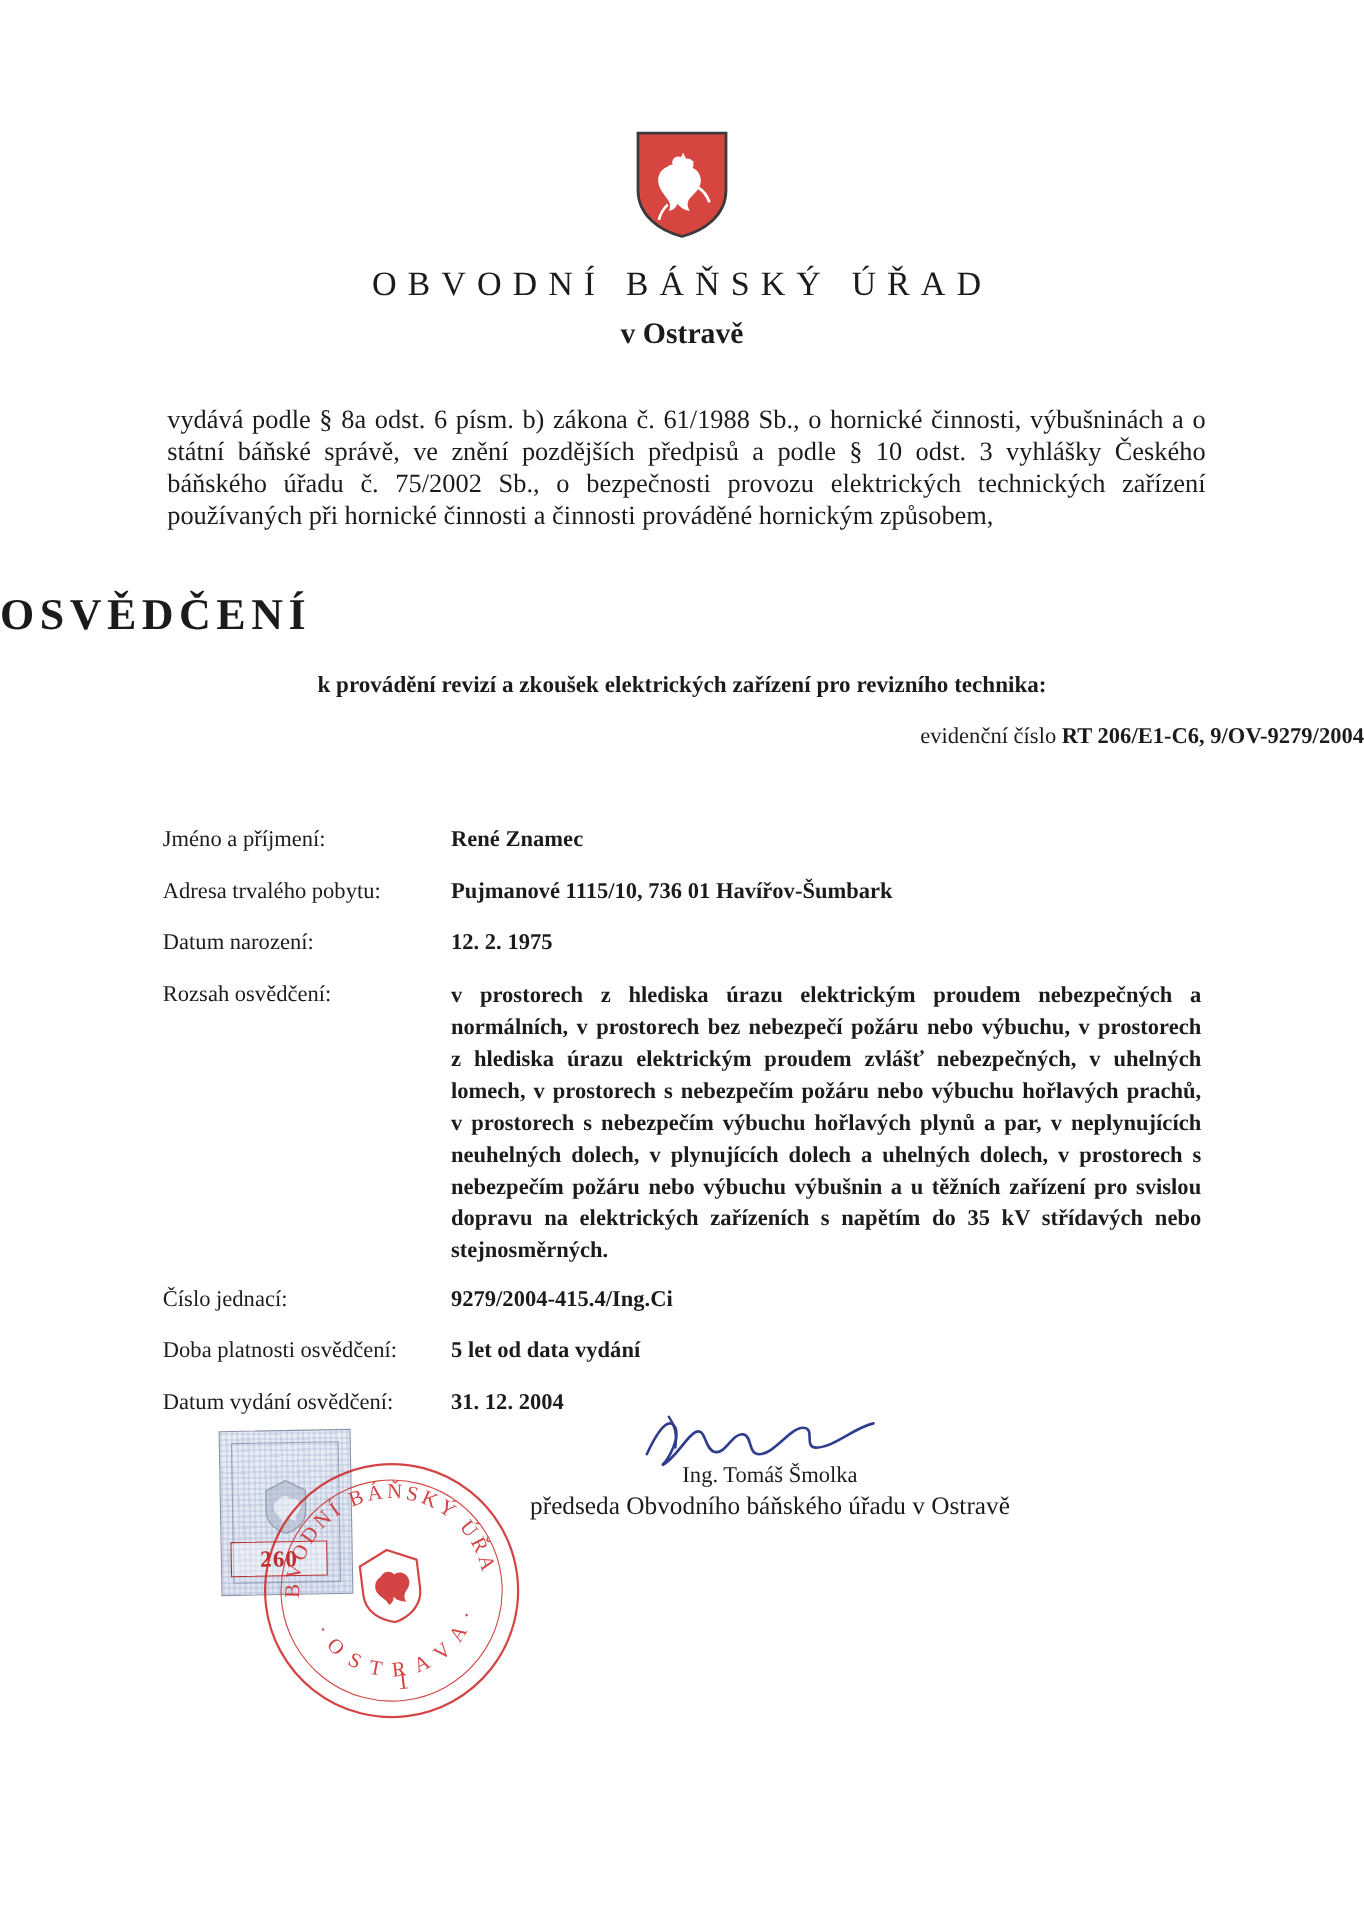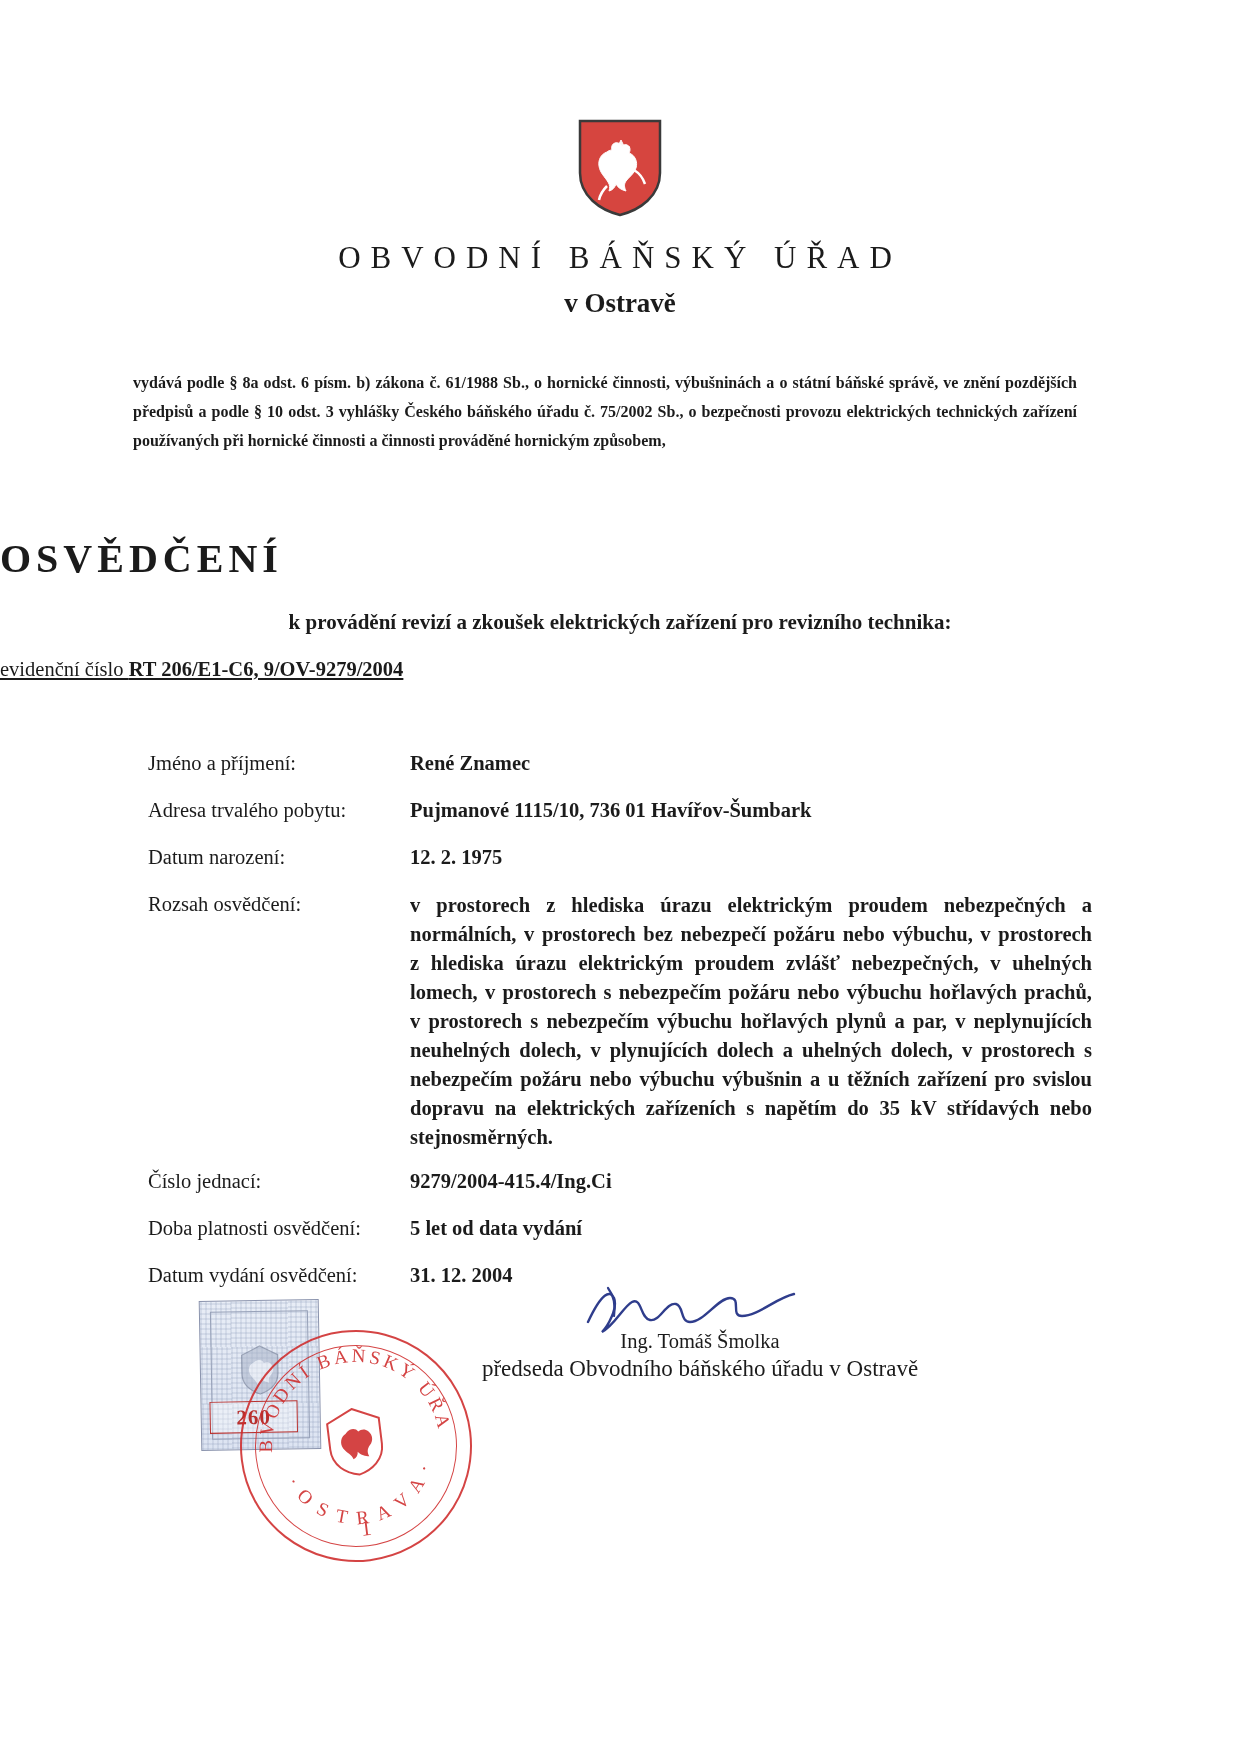--- a/index.html
+++ b/index.html
@@ -47,27 +47,26 @@
     left: 0; right: 0;
     top: 288px;
     text-align: center;
     font-size: 27px;
     font-weight: 700;
   }
 
   
   .legal {
     position: absolute;
-    left: 133px;
+    left: 152px;
     width: 944px;
     top: 368px;
-    font-size: 16px;
+    font-size: 24px;
     line-height: 29px;
     text-align: justify;
-    font-weight: bold;
   }
 
   
   .doc-title {
     position: absolute;
     left: 0; right: 0;
     top: 535px;
     text-align: left;
     font-size: 40px;
     font-weight: bold;
@@ -78,23 +77,22 @@
     left: 0; right: 0;
     top: 610px;
     text-align: center;
     font-size: 21px;
     font-weight: bold;
   }
   .doc-number {
     position: absolute;
     left: 0; right: 0;
     top: 658px;
-    text-align: left;
+    text-align: right;
     font-size: 20.5px;
-    text-decoration: underline;
   }
   .doc-number b { font-weight: bold; }
 
   
   .fields {
     position: absolute;
     left: 148px;
     top: 750px;
     width: 944px;
   }

